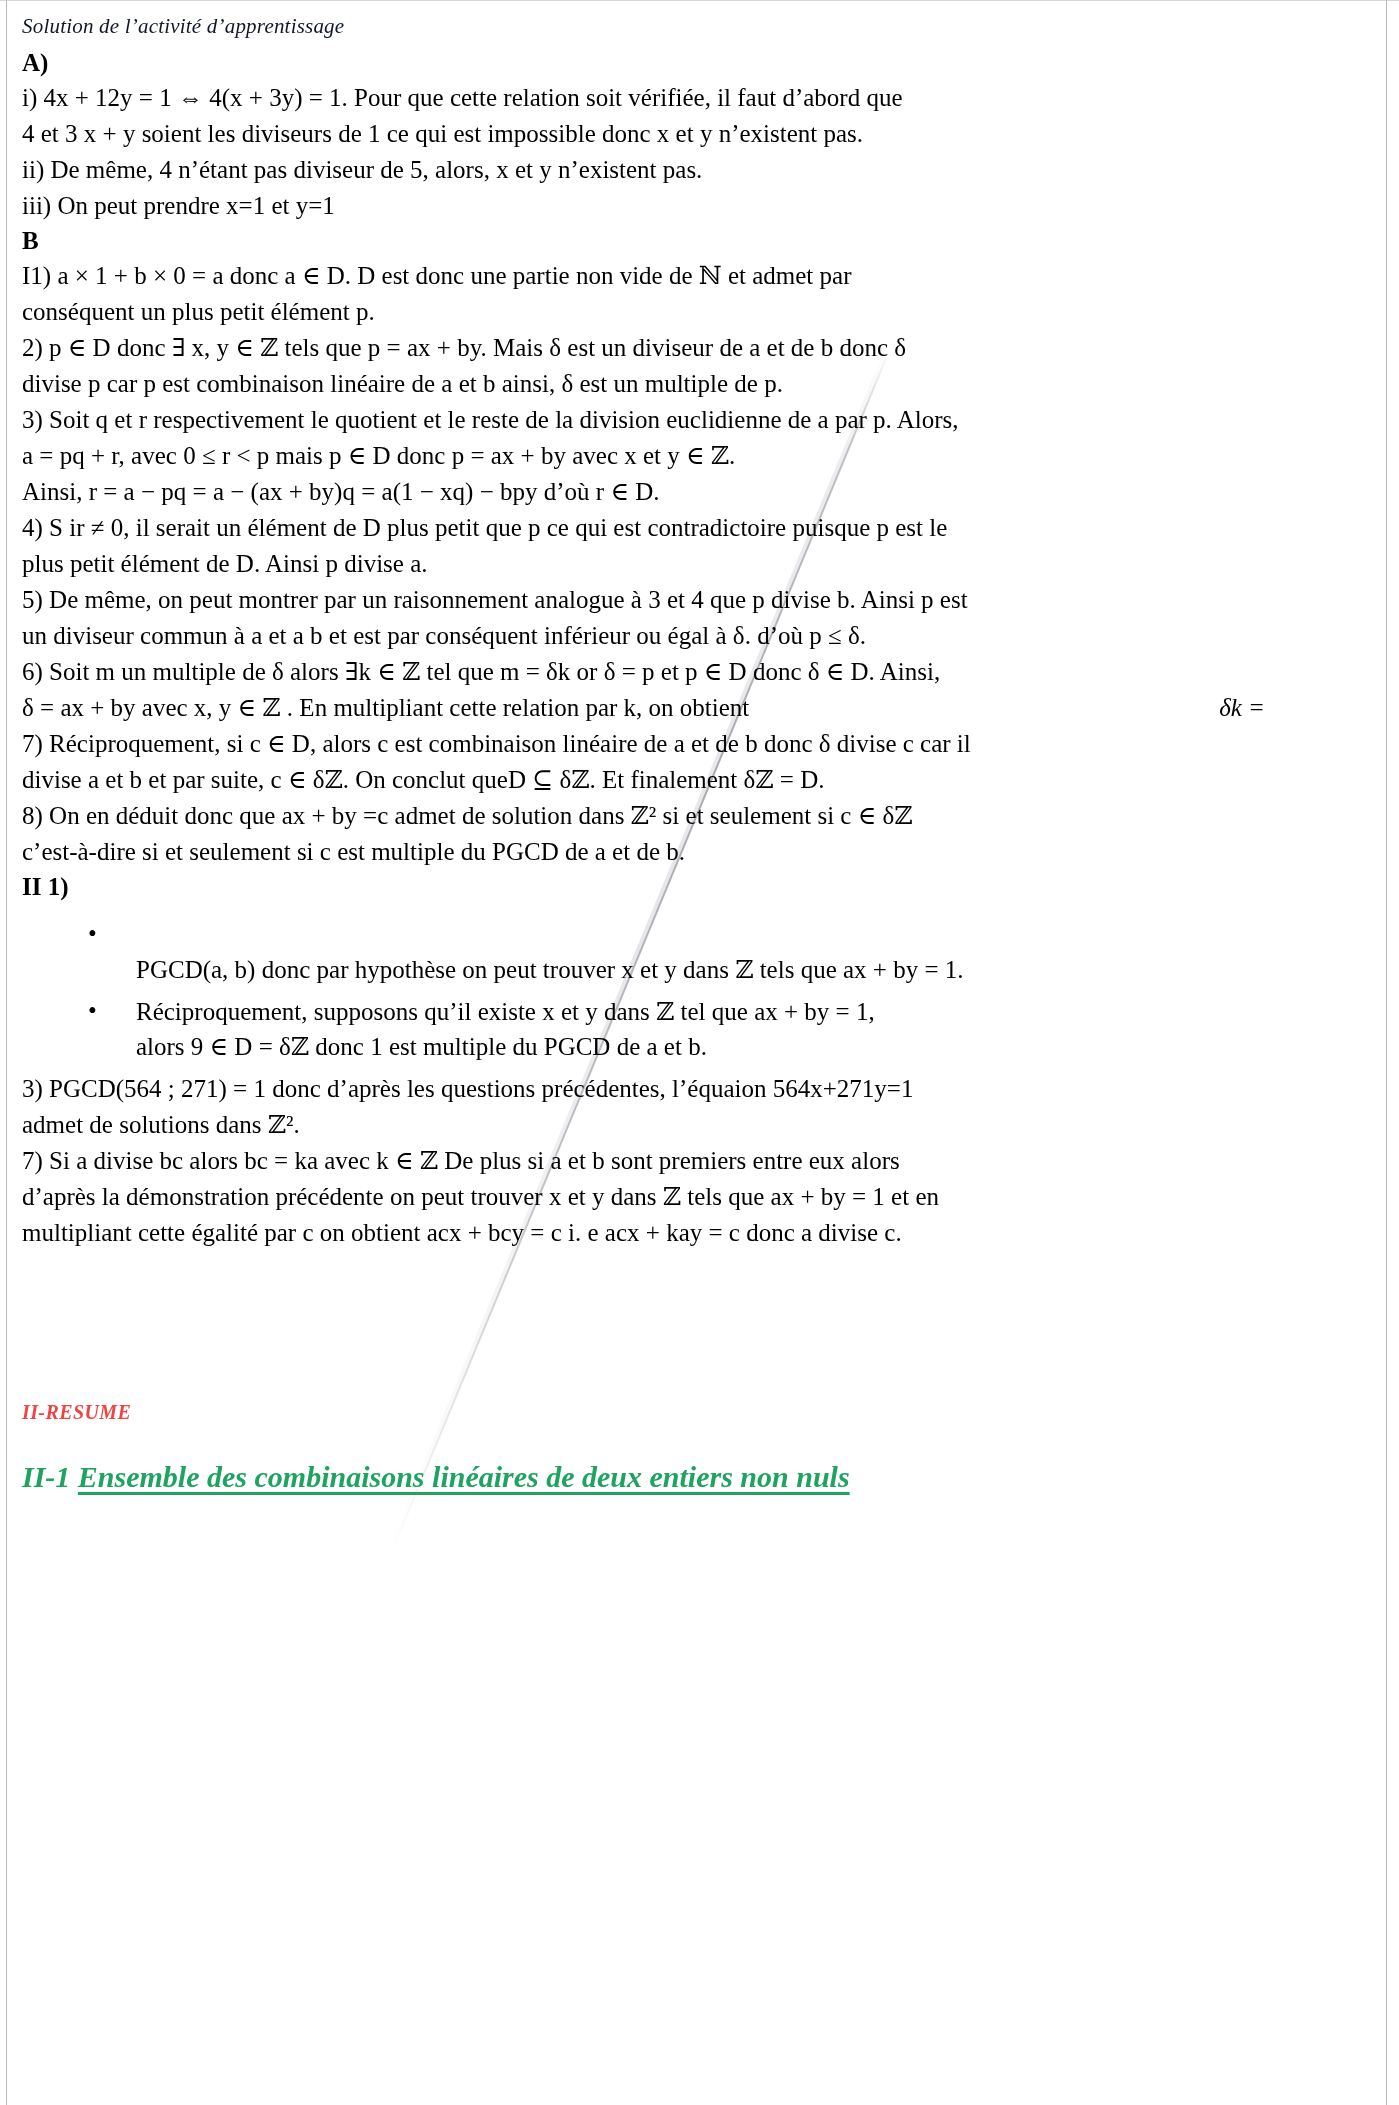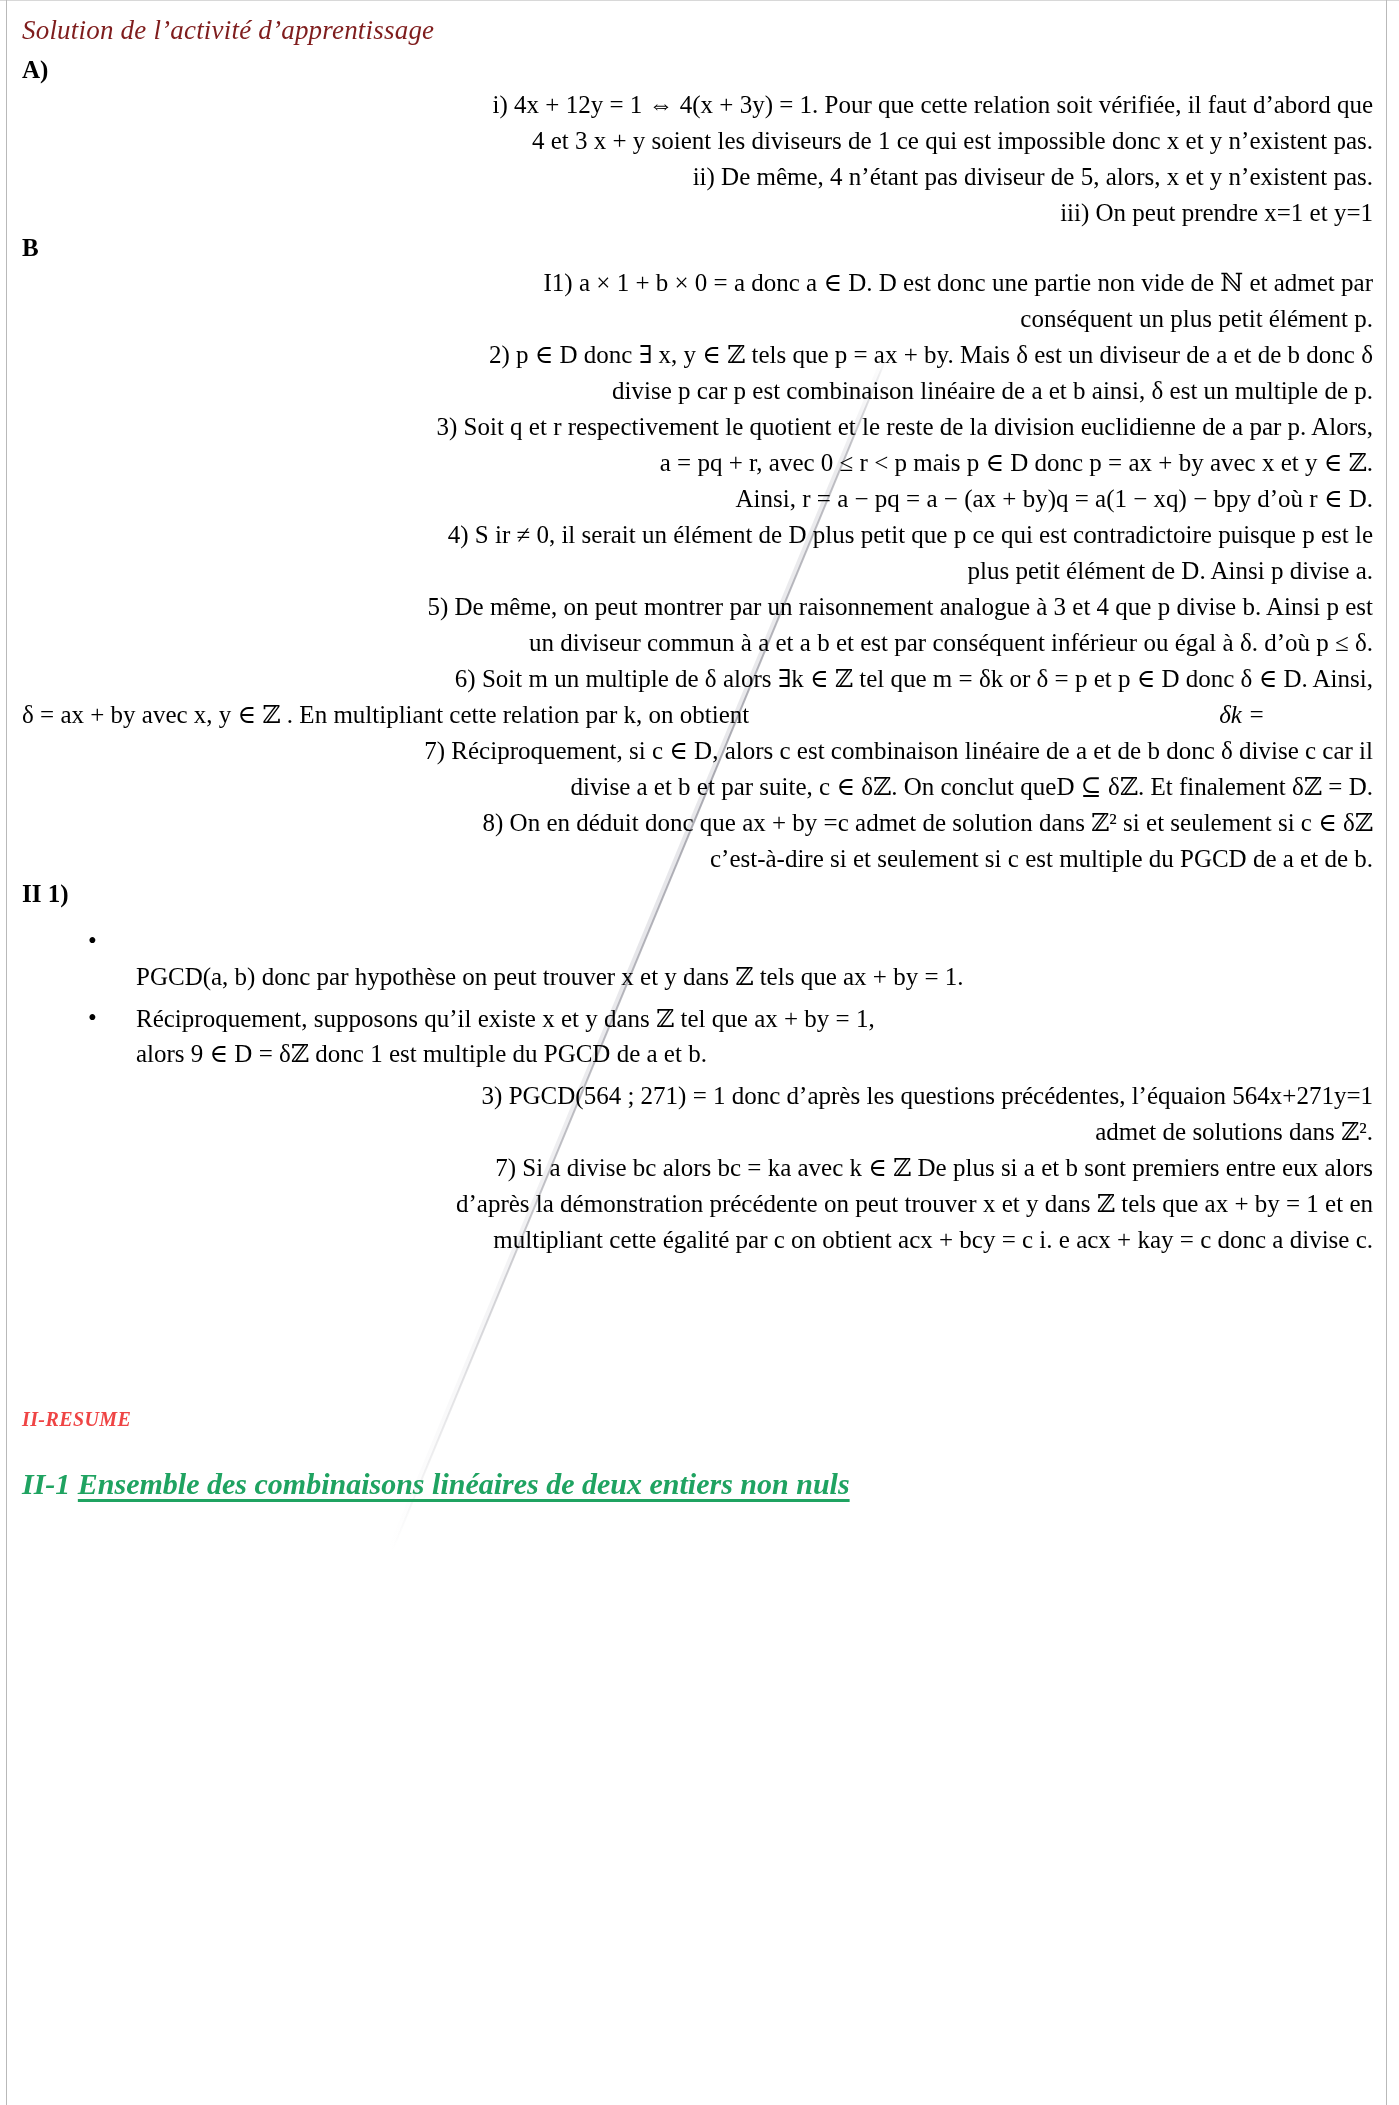--- a/index.html
+++ b/index.html
@@ -69,41 +69,41 @@
     pointer-events: none;
   }
 
   .content {
     position: relative;
     z-index: 3;
     padding: 10px 26px 0 22px;
   }
 
   .title-main {
-    color: #7f1d1d;
+    color: #0f172a;
     font-family: "Liberation Serif", "DejaVu Serif", serif;
     font-style: italic;
-    font-size: 27px;
+    font-size: 21px;
     line-height: 1.22;
     margin: 4px 0 6px 0;
     letter-spacing: 0.2px;
   }
 
   .bold-line {
     font-weight: bold;
     font-size: 25px;
     line-height: 1.32;
     margin: 1px 0;
   }
 
   p.body {
     font-size: 25px;
     line-height: 1.40;
     margin: 1px 0;
-    text-align: right;
+    text-align: left;
   }
 
   .blist {
     list-style: none;
     margin: 14px 0 2px 0;
     padding: 0 0 0 58px;
   }
   .blist li {
     position: relative;
     font-size: 25px;

